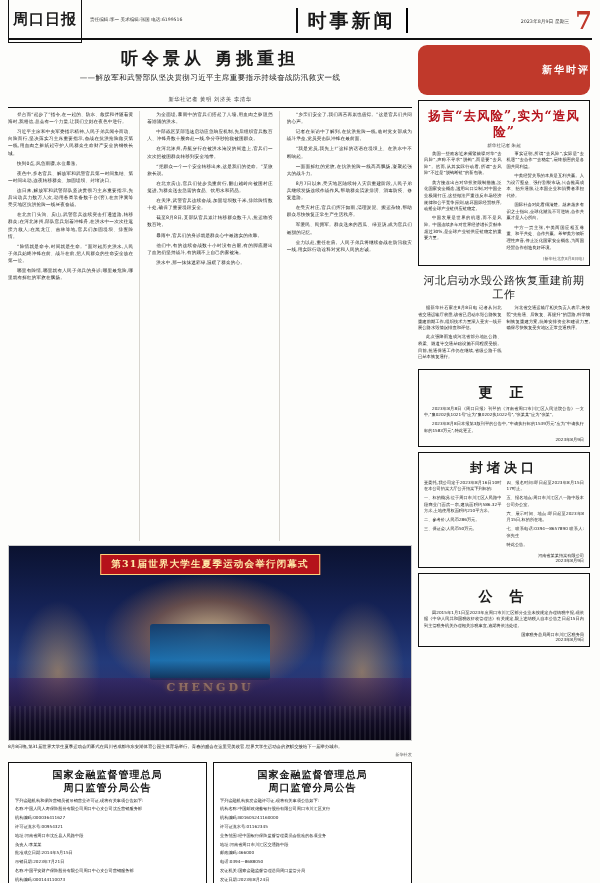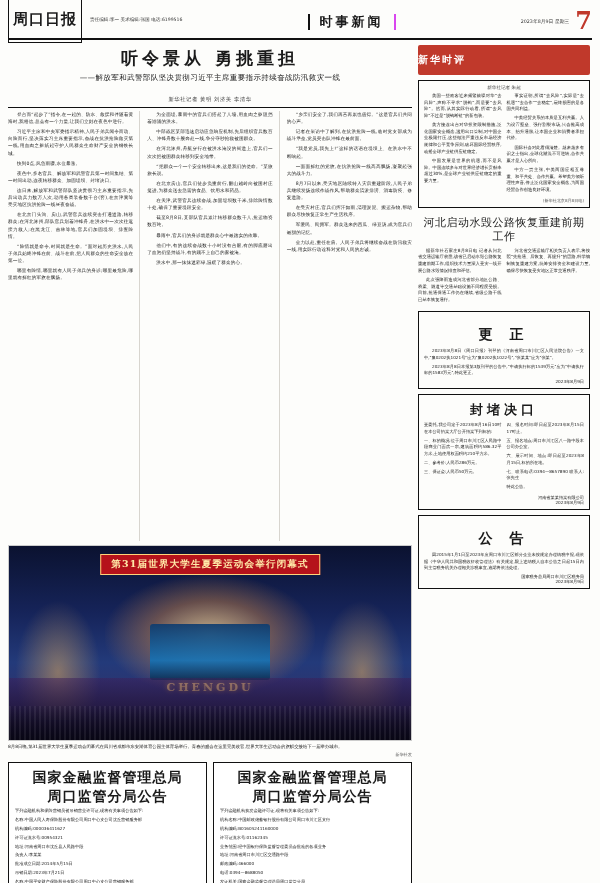--- a/index.html
+++ b/index.html
@@ -51,24 +51,24 @@
   }
   .masthead-center {
     flex: 1;
     text-align: center;
     position: relative;
   }
   .section-title {
     display: inline-block;
     font-family: "DejaVu Serif", "Liberation Serif", serif;
     font-weight: bold;
-    font-size: 13px;
+    font-size: 19px;
     letter-spacing: 3px;
     border-left: 2px solid #111;
-    border-right: 2px solid #d946ef;
+    border-right: 2px solid #000000;
     padding: 0 10px;
     line-height: 1.3;
   }
   .masthead-right {
     display: flex;
     align-items: center;
     gap: 6px;
     white-space: nowrap;
   }
   .masthead-date {
@@ -264,45 +264,45 @@
     border: 1px solid #111;
     padding: 5px 6px;
     box-sizing: border-box;
     background: #fff;
     overflow: hidden;
   }
   .notice-title {
     text-align: center;
     font-family: "DejaVu Serif", "Liberation Serif", serif;
     font-weight: bold;
-    font-size: 14px;
+    font-size: 10px;
     line-height: 1.35;
     letter-spacing: 1px;
     margin-bottom: 3px;
   }
   .notice-body {
     font-size: 4.2px;
     line-height: 1.5;
     text-align: justify;
     color: #222;
   }
   .notice-body p { margin: 0 0 2.5px; text-indent: 8px; }
   .notice-body p.nob { text-indent: 0; }
 
   
   .brand-strip {
     background: #c0392b;
     color: #fff;
-    text-align: left;
+    text-align: right;
     font-family: "DejaVu Serif", "Liberation Serif", serif;
     font-weight: bold;
     font-size: 10px;
     letter-spacing: 2px;
-    padding: 8px 0;
-    border-radius: 2px;
+    padding: 18px 0;
+    border-radius: 9px;
   }
   .comment-box {
     border: 1px solid #111;
     padding: 4px 5px;
     box-sizing: border-box;
   }
   .comment-head {
     text-align: center;
     font-family: "DejaVu Serif", "Liberation Serif", serif;
     font-weight: bold;
@@ -540,20 +540,21 @@
         </div>
       </div>
 
     </div>
 
     <div class="col-right">
 
       <div class="brand-strip">新华时评</div>
 
       <div class="comment-box">
+        <div class="comment-head">扬言“去风险”,实为“造风险”</div>
         <div class="comment-byline">新华社记者 朱超</div>
         <div class="two-col-mini">
           <div>
             <p>美国一些政客近来频繁鼓噪对华“去风险”,声称不寻求“脱钩”,而是要“去风险”。然而,从其实际行动看,所谓“去风险”不过是“脱钩断链”的新包装。</p>
             <p>美方接连出台对华投资限制措施,泛化国家安全概念,滥用出口管制,对中国企业极限打压,这些做法严重违反市场经济规律和公平竞争原则,破坏国际经贸秩序,动摇全球产业链供应链稳定。</p>
             <p>中国发展是世界的机遇,而不是风险。中国连续多年对世界经济增长贡献率超过30%,是全球产业链供应链稳定的重要力量。</p>
           </div>
           <div>
             <p>事实证明,所谓“去风险”,实际是“去机遇”“去合作”“去稳定”,最终损害的是各国共同利益。</p>
             <p>中美经贸关系的本质是互利共赢。人为设置壁垒、强行割裂市场,只会推高成本、抬升通胀,让本国企业和消费者承担代价。</p>

